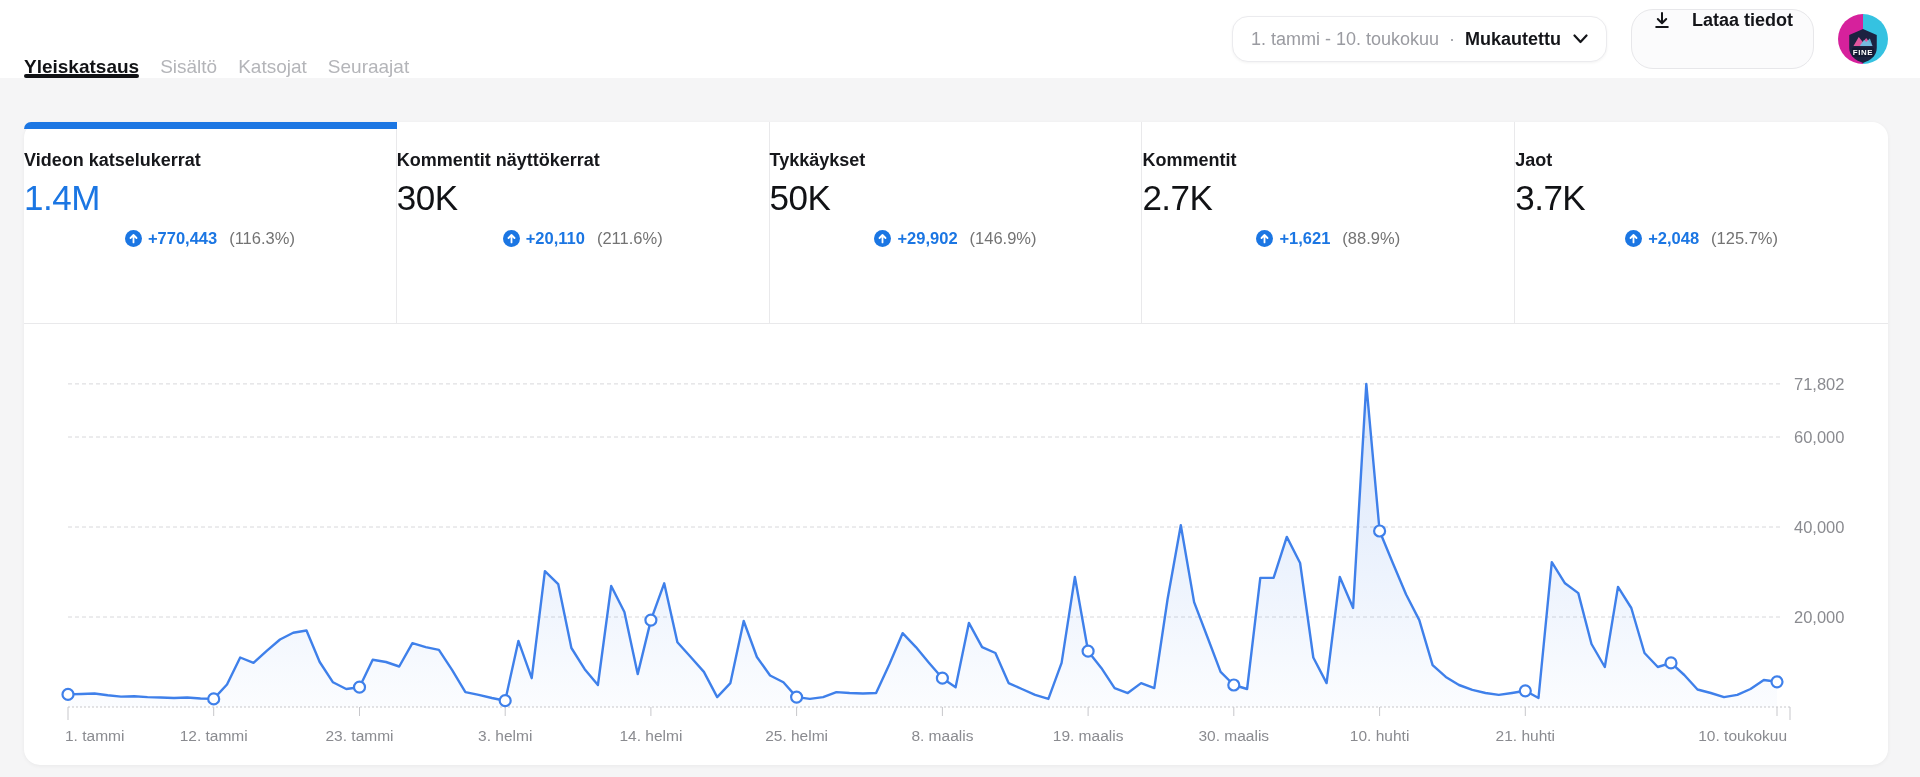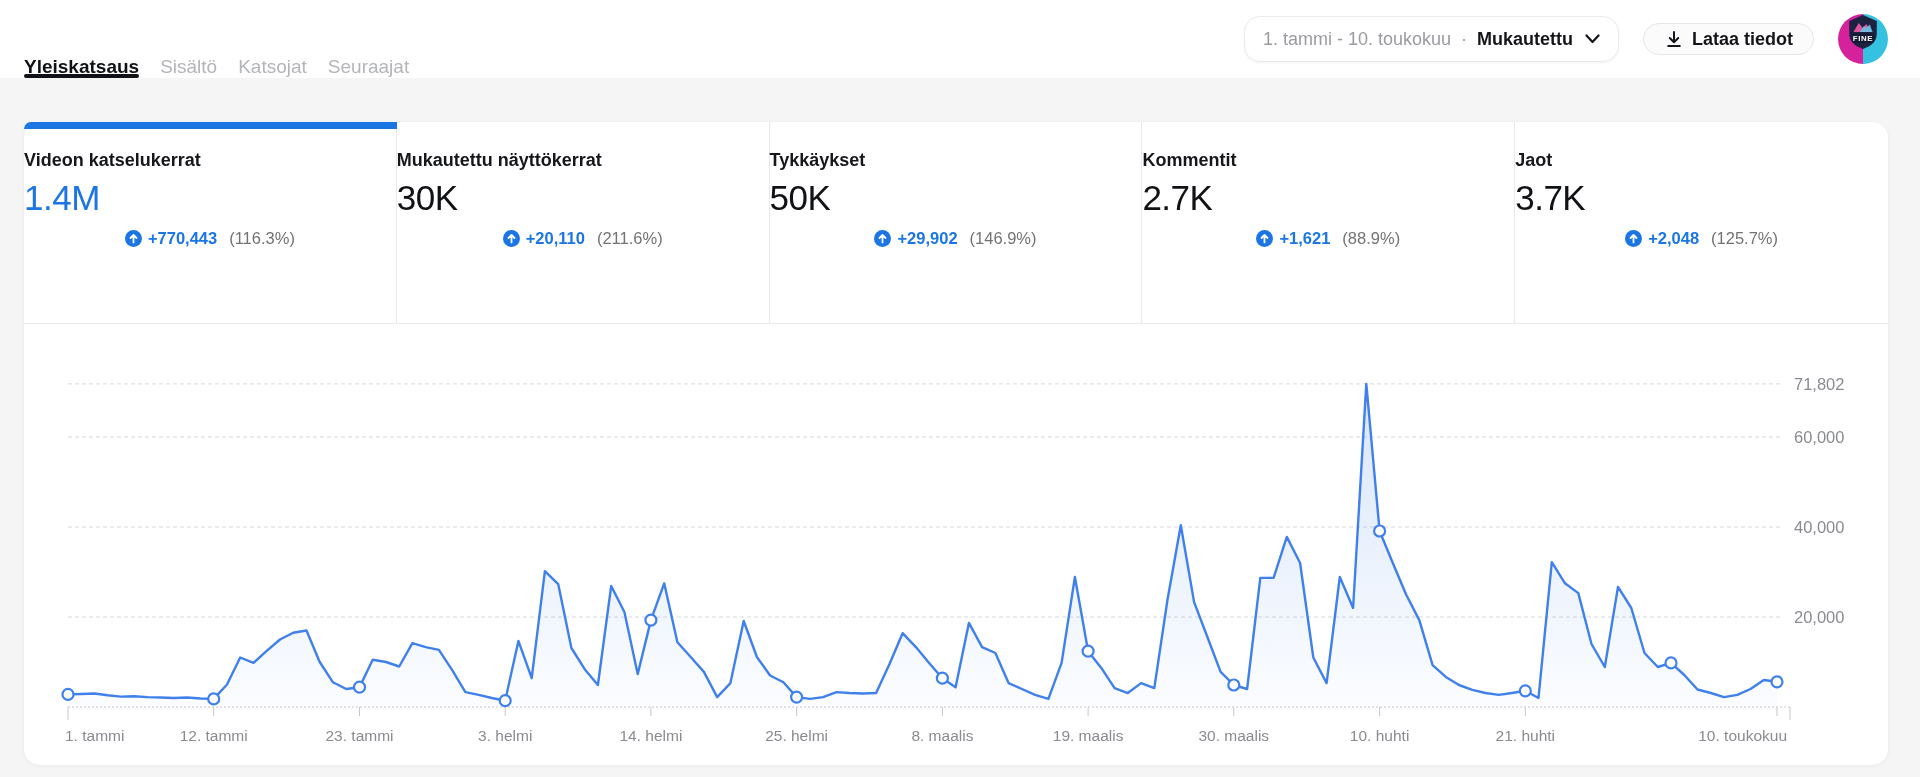--- a/index.html
+++ b/index.html
@@ -45,29 +45,29 @@
   .date-pill{
     height:46px;display:flex;align-items:center;gap:10px;
     background:#fff;border:1px solid #ebebee;border-radius:16px;
     box-shadow:0 1px 3px rgba(0,0,0,.05);
     padding:0 18px;font-size:18px;cursor:pointer;white-space:nowrap;
   }
   .date-range{color:#9a9ba1;}
   .date-mode{color:var(--ink);font-weight:700;}
   .chev{display:inline-flex;margin-left:2px;}
   .dl-btn{
-    height:32px;display:flex;align-items:center;gap:8px;
+    height:60px;display:flex;align-items:flex-start;gap:20px;
     background:#fbfbfc;border:1px solid #e7e7ea;border-radius:22px;
     padding:0 20px;font-size:18px;font-weight:700;color:var(--ink);
     cursor:pointer;white-space:nowrap;
   }
   .avatar{
     width:50px;height:50px;border-radius:50%;
     background:linear-gradient(90deg,var(--pink) 50%,var(--cyan) 50%);
-    display:flex;align-items:flex-start;justify-content:center;
+    display:flex;align-items:flex-end;justify-content:center;
     cursor:pointer;overflow:hidden;flex:none;
   }
   
   .panel{
     position:absolute;left:24px;top:122px;width:1864px;height:643px;
     background:#ffffff;border-radius:16px;
     box-shadow:0 1px 4px rgba(0,0,0,.05);
   }
   .active-indicator{
     position:absolute;left:0;top:0;width:20%;height:7px;
@@ -150,21 +150,21 @@
               <circle cx="8.5" cy="8.5" r="8.5" fill="#1b76e3"></circle>
               <path d="M8.5 12.4V5.4M5.5 8L8.5 5l3 3" fill="none" stroke="#fff" stroke-width="1.8" stroke-linecap="round" stroke-linejoin="round"></path>
             </svg>
         </span>
         <span class="delta-num">+770,443</span>
         <span class="delta-pct">(116.3%)</span>
       </div>
     </div>
 
     <div class="card">
-      <div class="card-title">Mukautettu näyttökerrat</div>
+      <div class="card-title">Kommentit näyttökerrat</div>
       <div class="card-value">30K</div>
       <div class="card-delta">
         <span class="delta-icon">
           <svg width="17" height="17" viewBox="0 0 17 17">
               <circle cx="8.5" cy="8.5" r="8.5" fill="#1b76e3"></circle>
               <path d="M8.5 12.4V5.4M5.5 8L8.5 5l3 3" fill="none" stroke="#fff" stroke-width="1.8" stroke-linecap="round" stroke-linejoin="round"></path>
             </svg>
         </span>
         <span class="delta-num">+20,110</span>
         <span class="delta-pct">(211.6%)</span>

